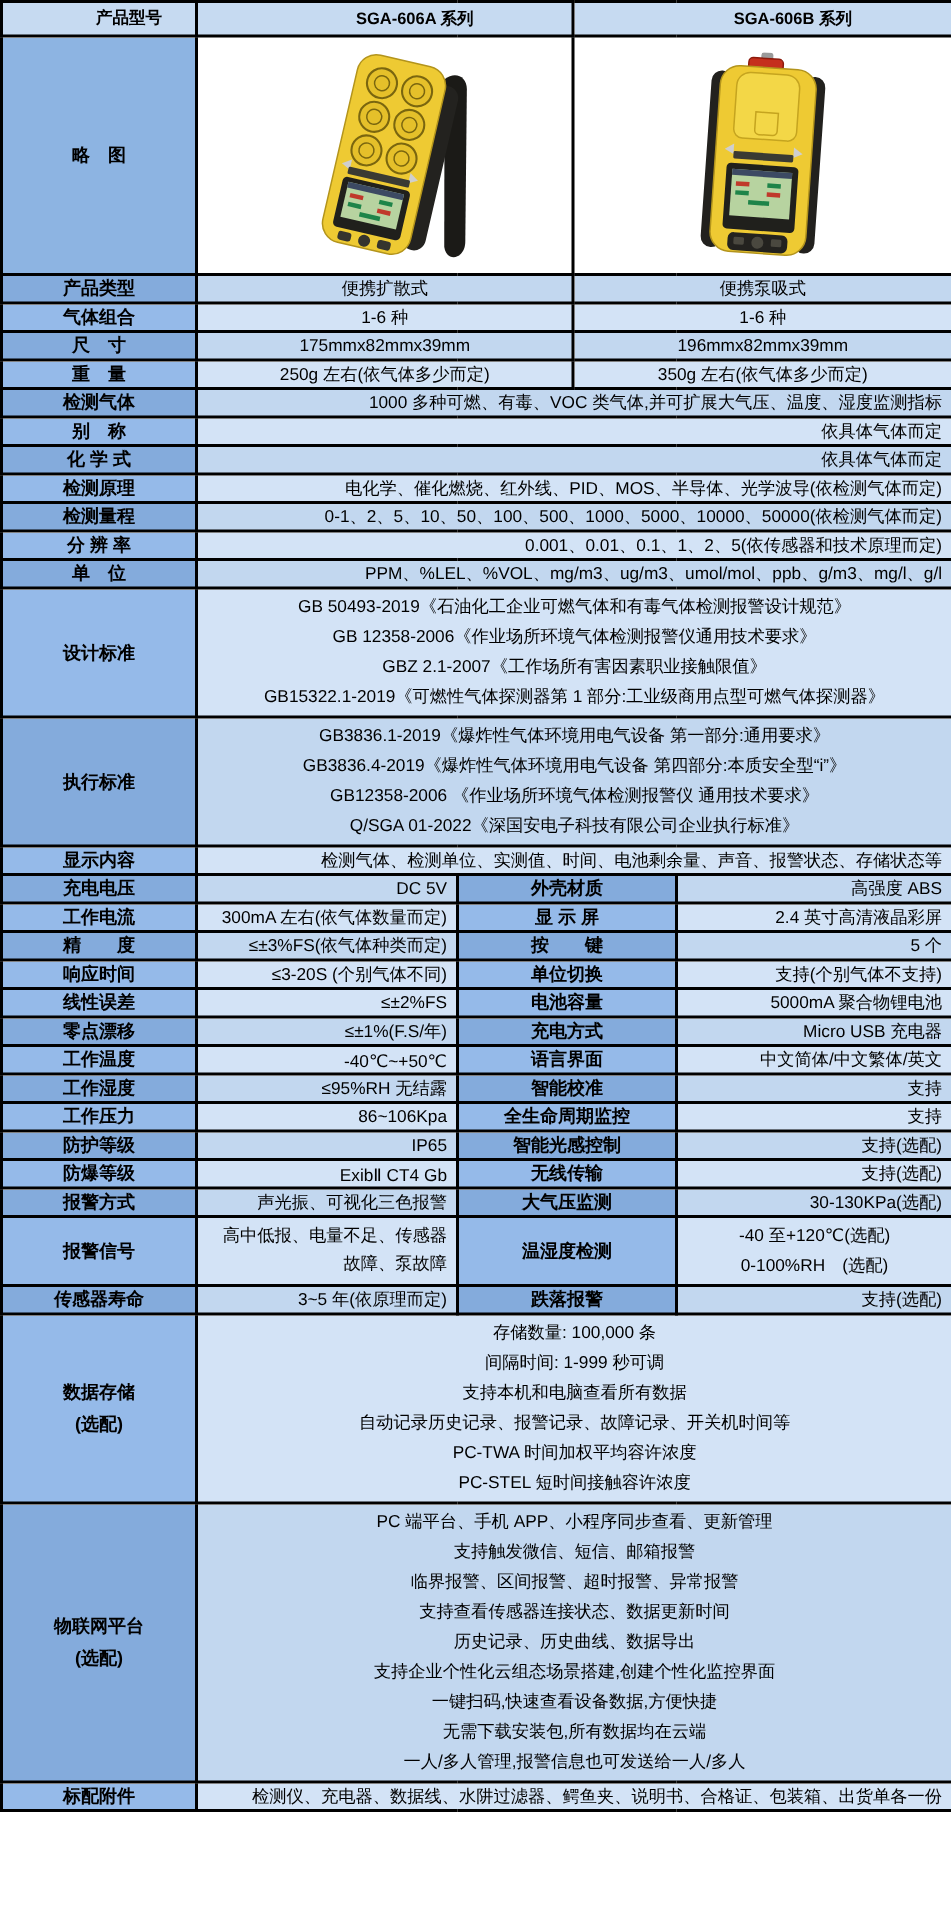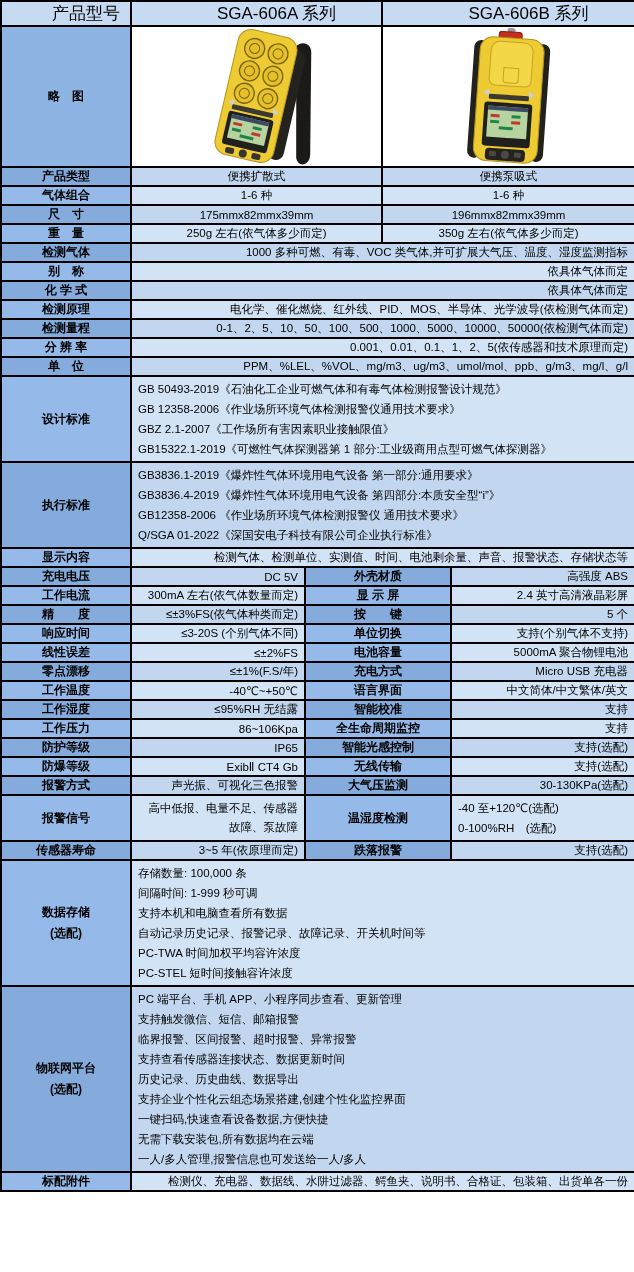--- a/index.html
+++ b/index.html
@@ -19,28 +19,28 @@
     border:2px solid #000;
     padding:0;
     vertical-align:middle;
     overflow:hidden;
     word-break:break-all;
   }
   
   .lc  { font-weight:bold; text-align:center; font-size:12px; line-height:15px; }
   .vc  { text-align:center; font-size:11.5px; }
   .vl  { text-align:right;  font-size:11.5px; padding:1px 6px; }
-  .vml { text-align:left;  font-size:11.5px; padding:2px 6px; white-space:pre-line; line-height:20px; }
+  .vml { text-align:center;  font-size:11.5px; padding:2px 6px; white-space:pre-line; line-height:20px; }
   .lcml{ white-space:pre-line; line-height:21px; }
-  .hv  { font-weight:normal; text-align:center; font-size:17px;padding-left:40px; }
+  .hv  { font-weight:bold; text-align:center; font-size:11px;padding-left:40px; }
   .imgcell { background:#fff; text-align:center; vertical-align:middle; }
   .imgcell svg { display:block; margin:0 auto; }
   
   .rh td  { height:23px; background:#c6daf1; }
-  .rs td  { height:141px; }
+  .rs td  { height:159px; }
   .rs .lc { background:#8db4e2; }
   .h1 td  { height:19px; }
   .h2 td  { height:40px; }
   .h4 td  { height:84px; }
   .h6 td  { height:122px; }
   .h9 td  { height:184px; }
   
   .ra .lc  { background:#84abdc; }
   .ra .vc, .ra .vl, .ra .vml { background:#c2d7ef; }
   .rb .lc  { background:#95bae9;margin-left:46px; }

